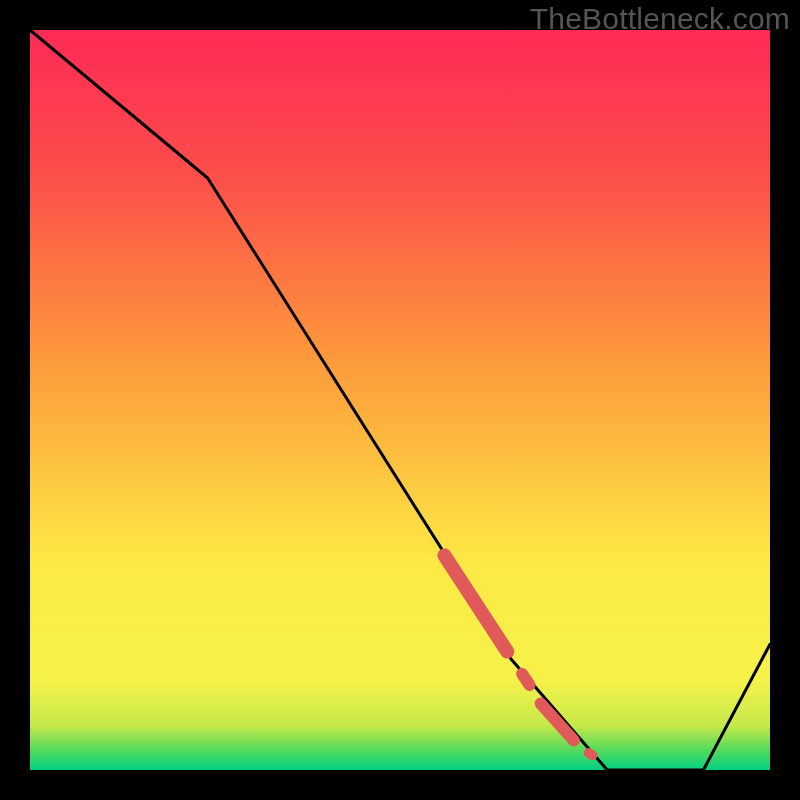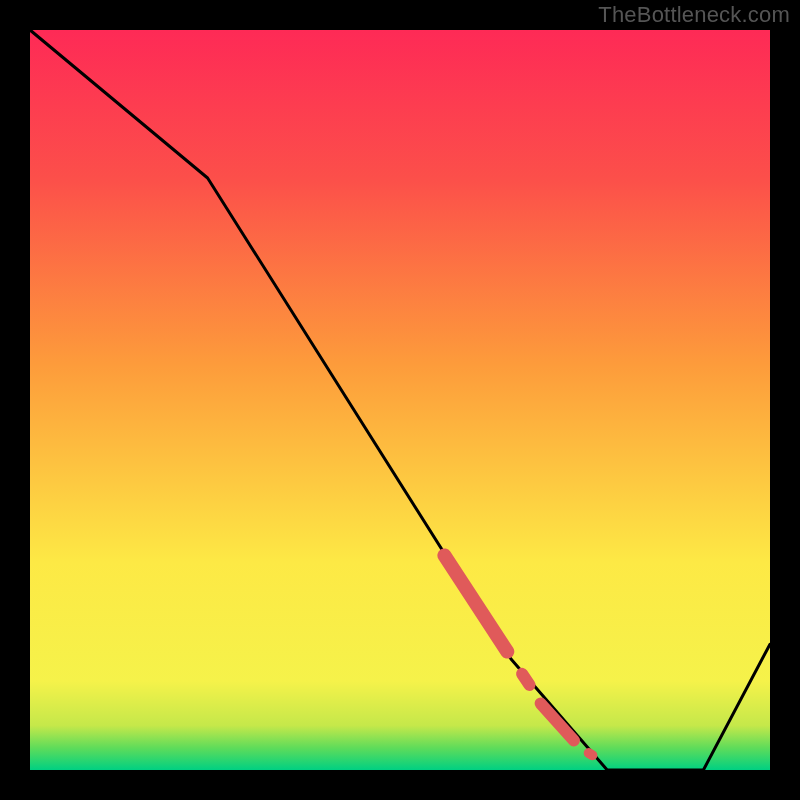--- a/index.html
+++ b/index.html
@@ -17,21 +17,21 @@
     height: 800px;
   }
   svg {
     display: block;
   }
   .watermark {
     position: absolute;
     top: 2px;
     right: 10px;
     color: #555;
-    font-size: 22px;
+    font-size: 30px;
     font-weight: 400;
     letter-spacing: 0.2px;
   }
 </style>
 </head>
 <body>
 
 <div class="stage">
   <svg id="chart-svg" width="800" height="800" viewBox="0 0 800 800">
       <defs>

